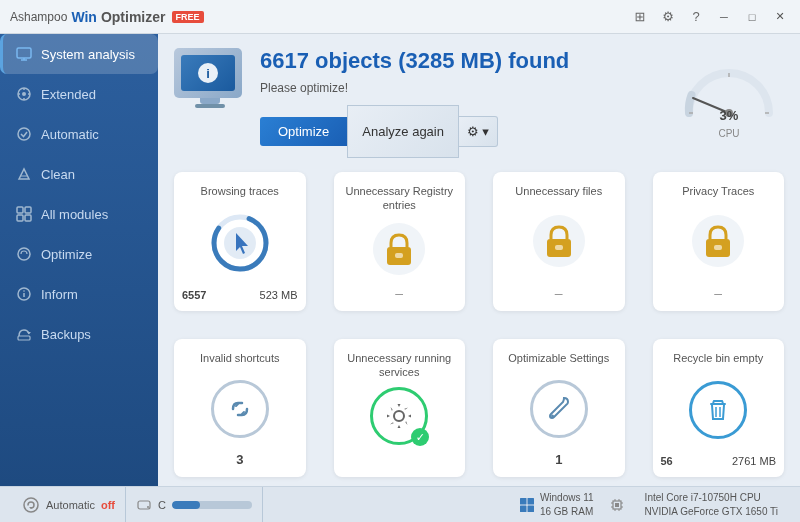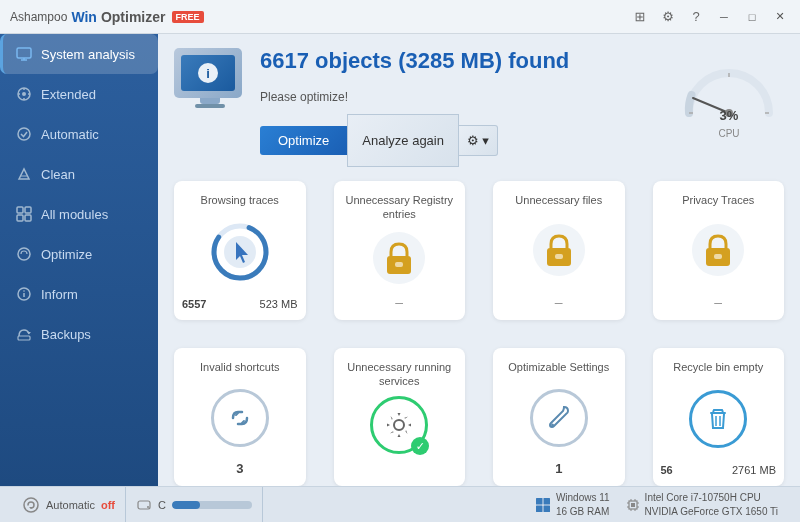--- a/index.html
+++ b/index.html
@@ -177,21 +177,21 @@
       background: #7090a8;
       margin: 0 auto;
       border-radius: 2px;
     }
 
     .analysis-info { flex: 1; }
     .objects-found {
       font-size: 22px;
       font-weight: 700;
       color: #1a5fb4;
-      margin-bottom: 16px;
+      margin-bottom: 7px;
     }
     .please-optimize {
       font-size: 12px;
       color: #555;
       margin-bottom: 10px;
     }
     .action-buttons {
       display: flex;
       gap: 0;
       align-items: center;
@@ -738,21 +738,21 @@
         <rect x="1" y="1" width="6.5" height="6.5" fill="#3a7bbb" rx="0.5"></rect>
         <rect x="8.5" y="1" width="6.5" height="6.5" fill="#3a7bbb" rx="0.5"></rect>
         <rect x="1" y="8.5" width="6.5" height="6.5" fill="#3a7bbb" rx="0.5"></rect>
         <rect x="8.5" y="8.5" width="6.5" height="6.5" fill="#3a7bbb" rx="0.5"></rect>
       </svg>
       <div>
         <div class="sys-info-text">Windows 11</div>
         <div class="sys-info-text">16 GB RAM</div>
       </div>
     </div>
-    <div style="display:flex; align-items:center; gap:5px;">
+    <div style="display:flex; align-items:center; gap:21px;">
       <svg width="14" height="14" viewBox="0 0 14 14">
         <rect x="3" y="3" width="8" height="8" fill="none" stroke="#888" stroke-width="1.2"></rect>
         <rect x="5" y="5" width="4" height="4" fill="#888"></rect>
         <line x1="1" y1="5" x2="3" y2="5" stroke="#888" stroke-width="1"></line>
         <line x1="1" y1="9" x2="3" y2="9" stroke="#888" stroke-width="1"></line>
         <line x1="11" y1="5" x2="13" y2="5" stroke="#888" stroke-width="1"></line>
         <line x1="11" y1="9" x2="13" y2="9" stroke="#888" stroke-width="1"></line>
         <line x1="5" y1="1" x2="5" y2="3" stroke="#888" stroke-width="1"></line>
         <line x1="9" y1="1" x2="9" y2="3" stroke="#888" stroke-width="1"></line>
         <line x1="5" y1="11" x2="5" y2="13" stroke="#888" stroke-width="1"></line>

